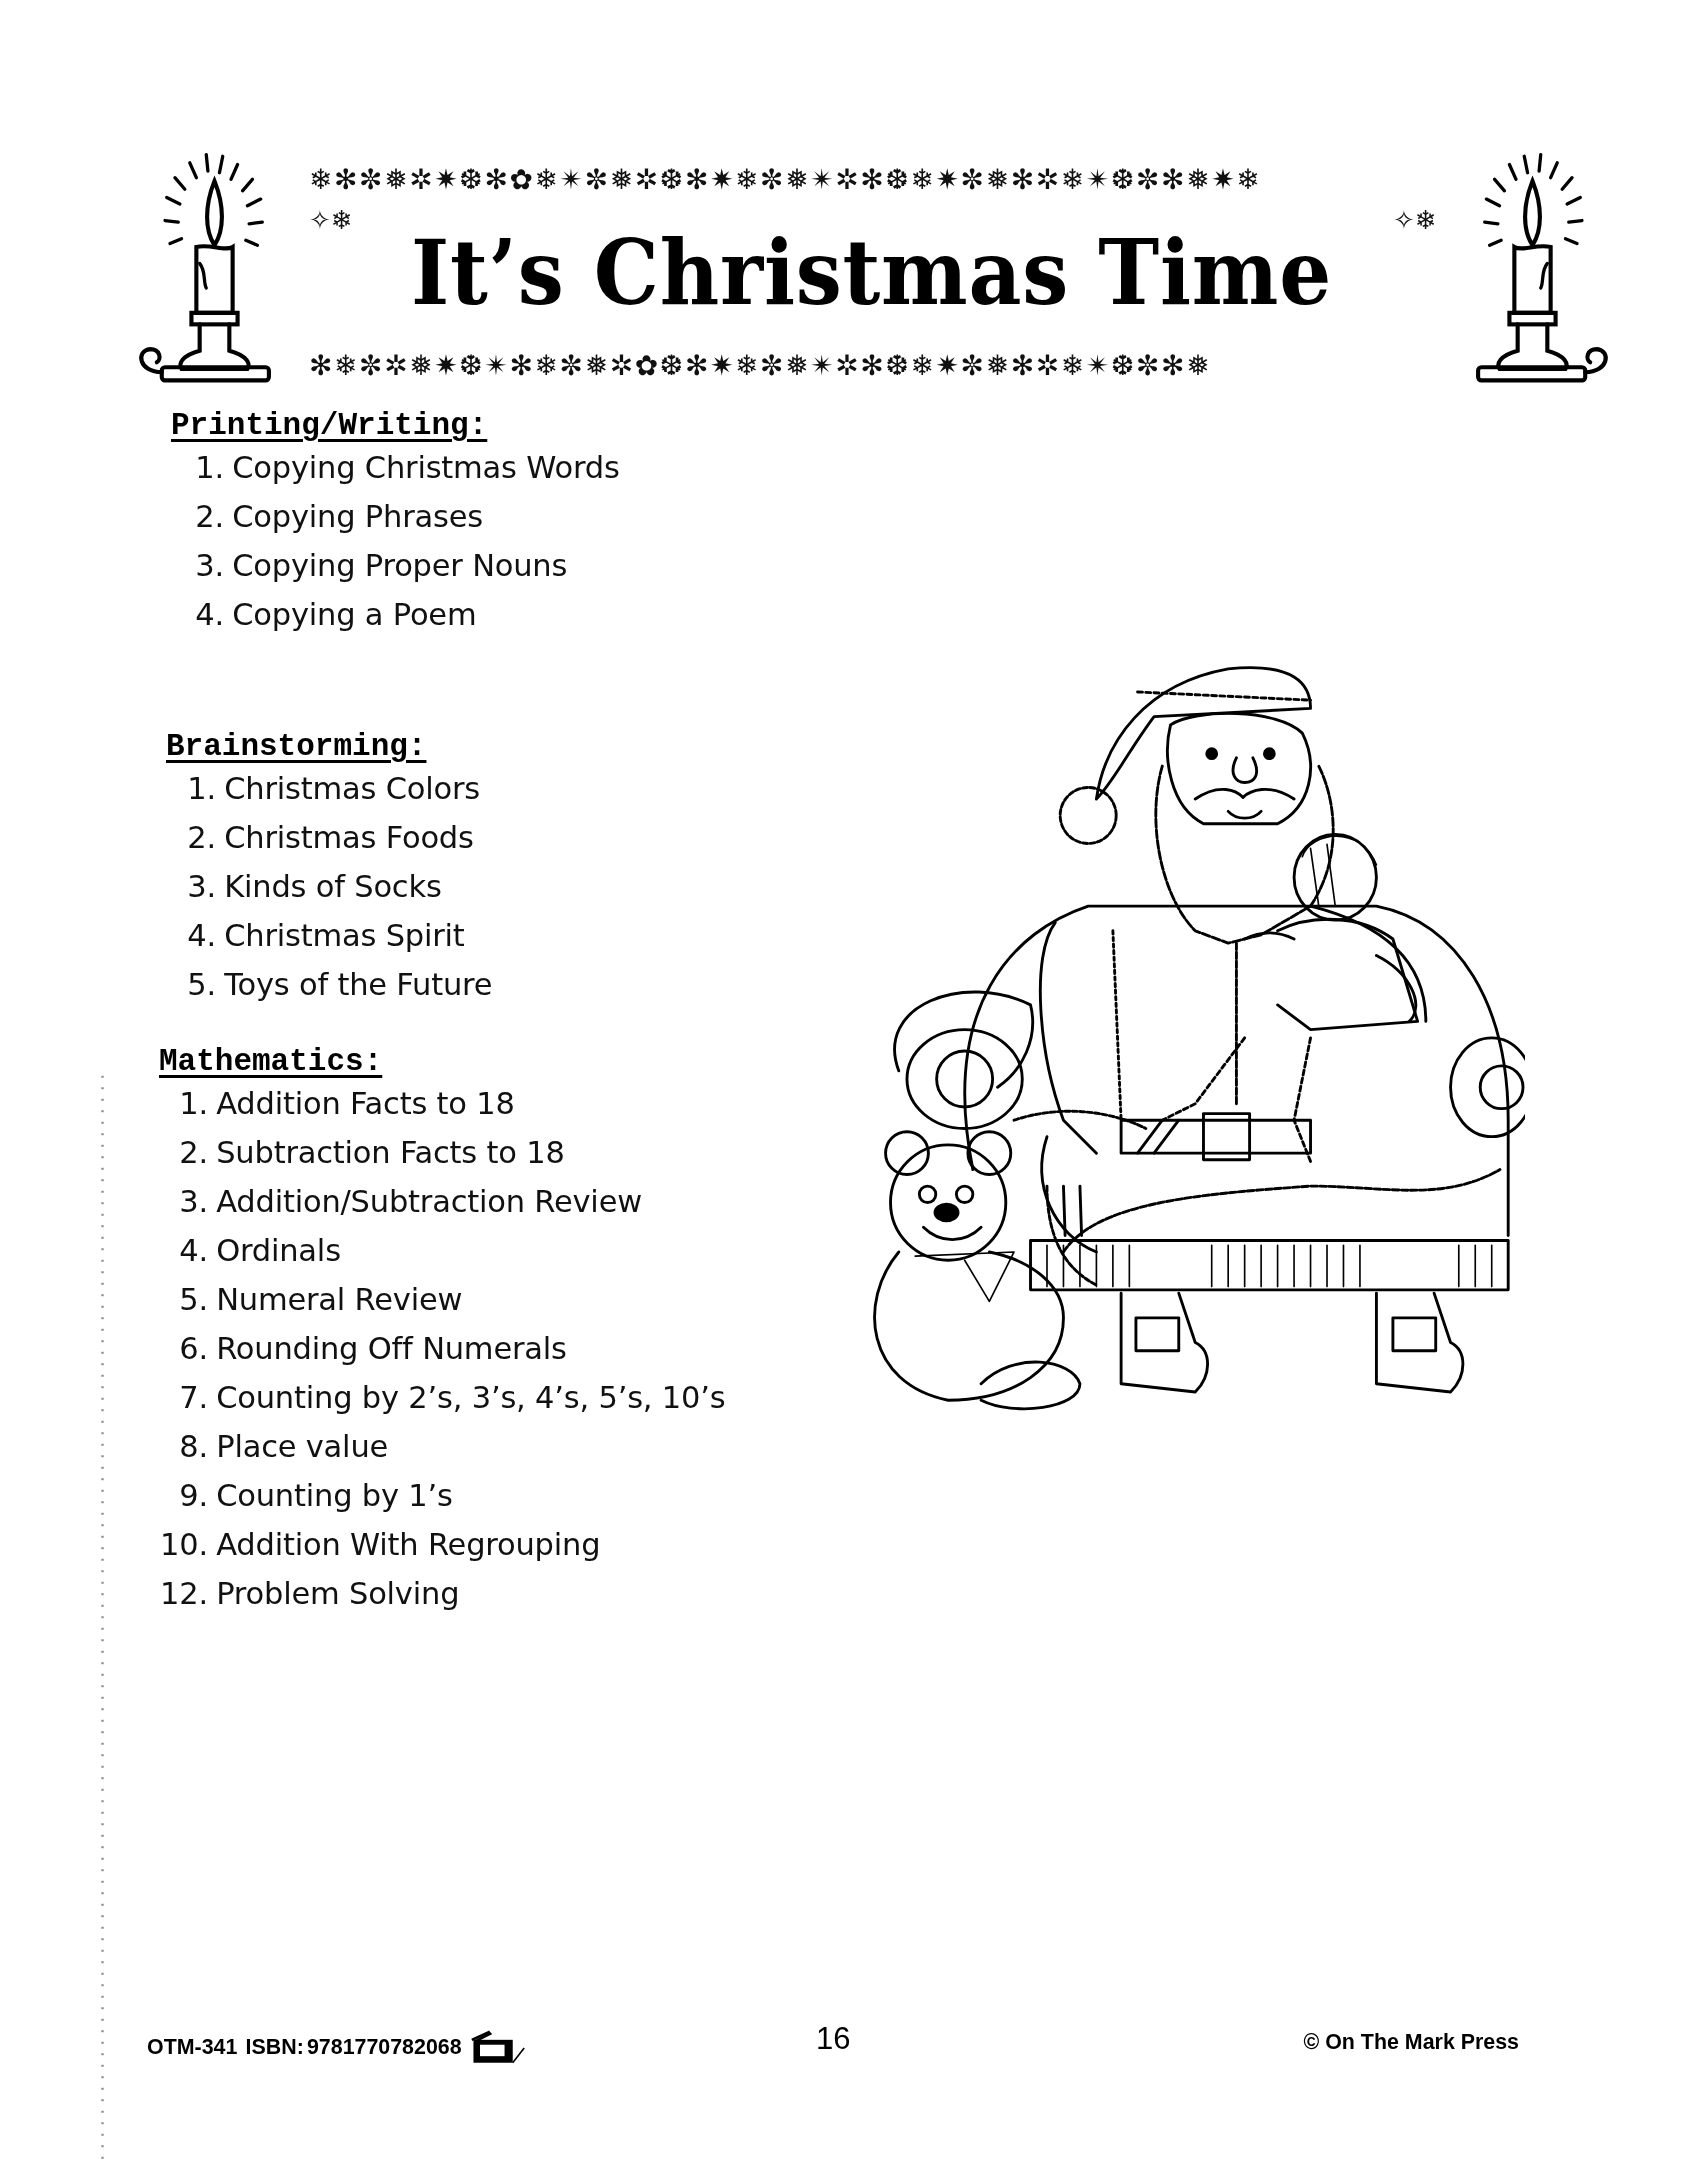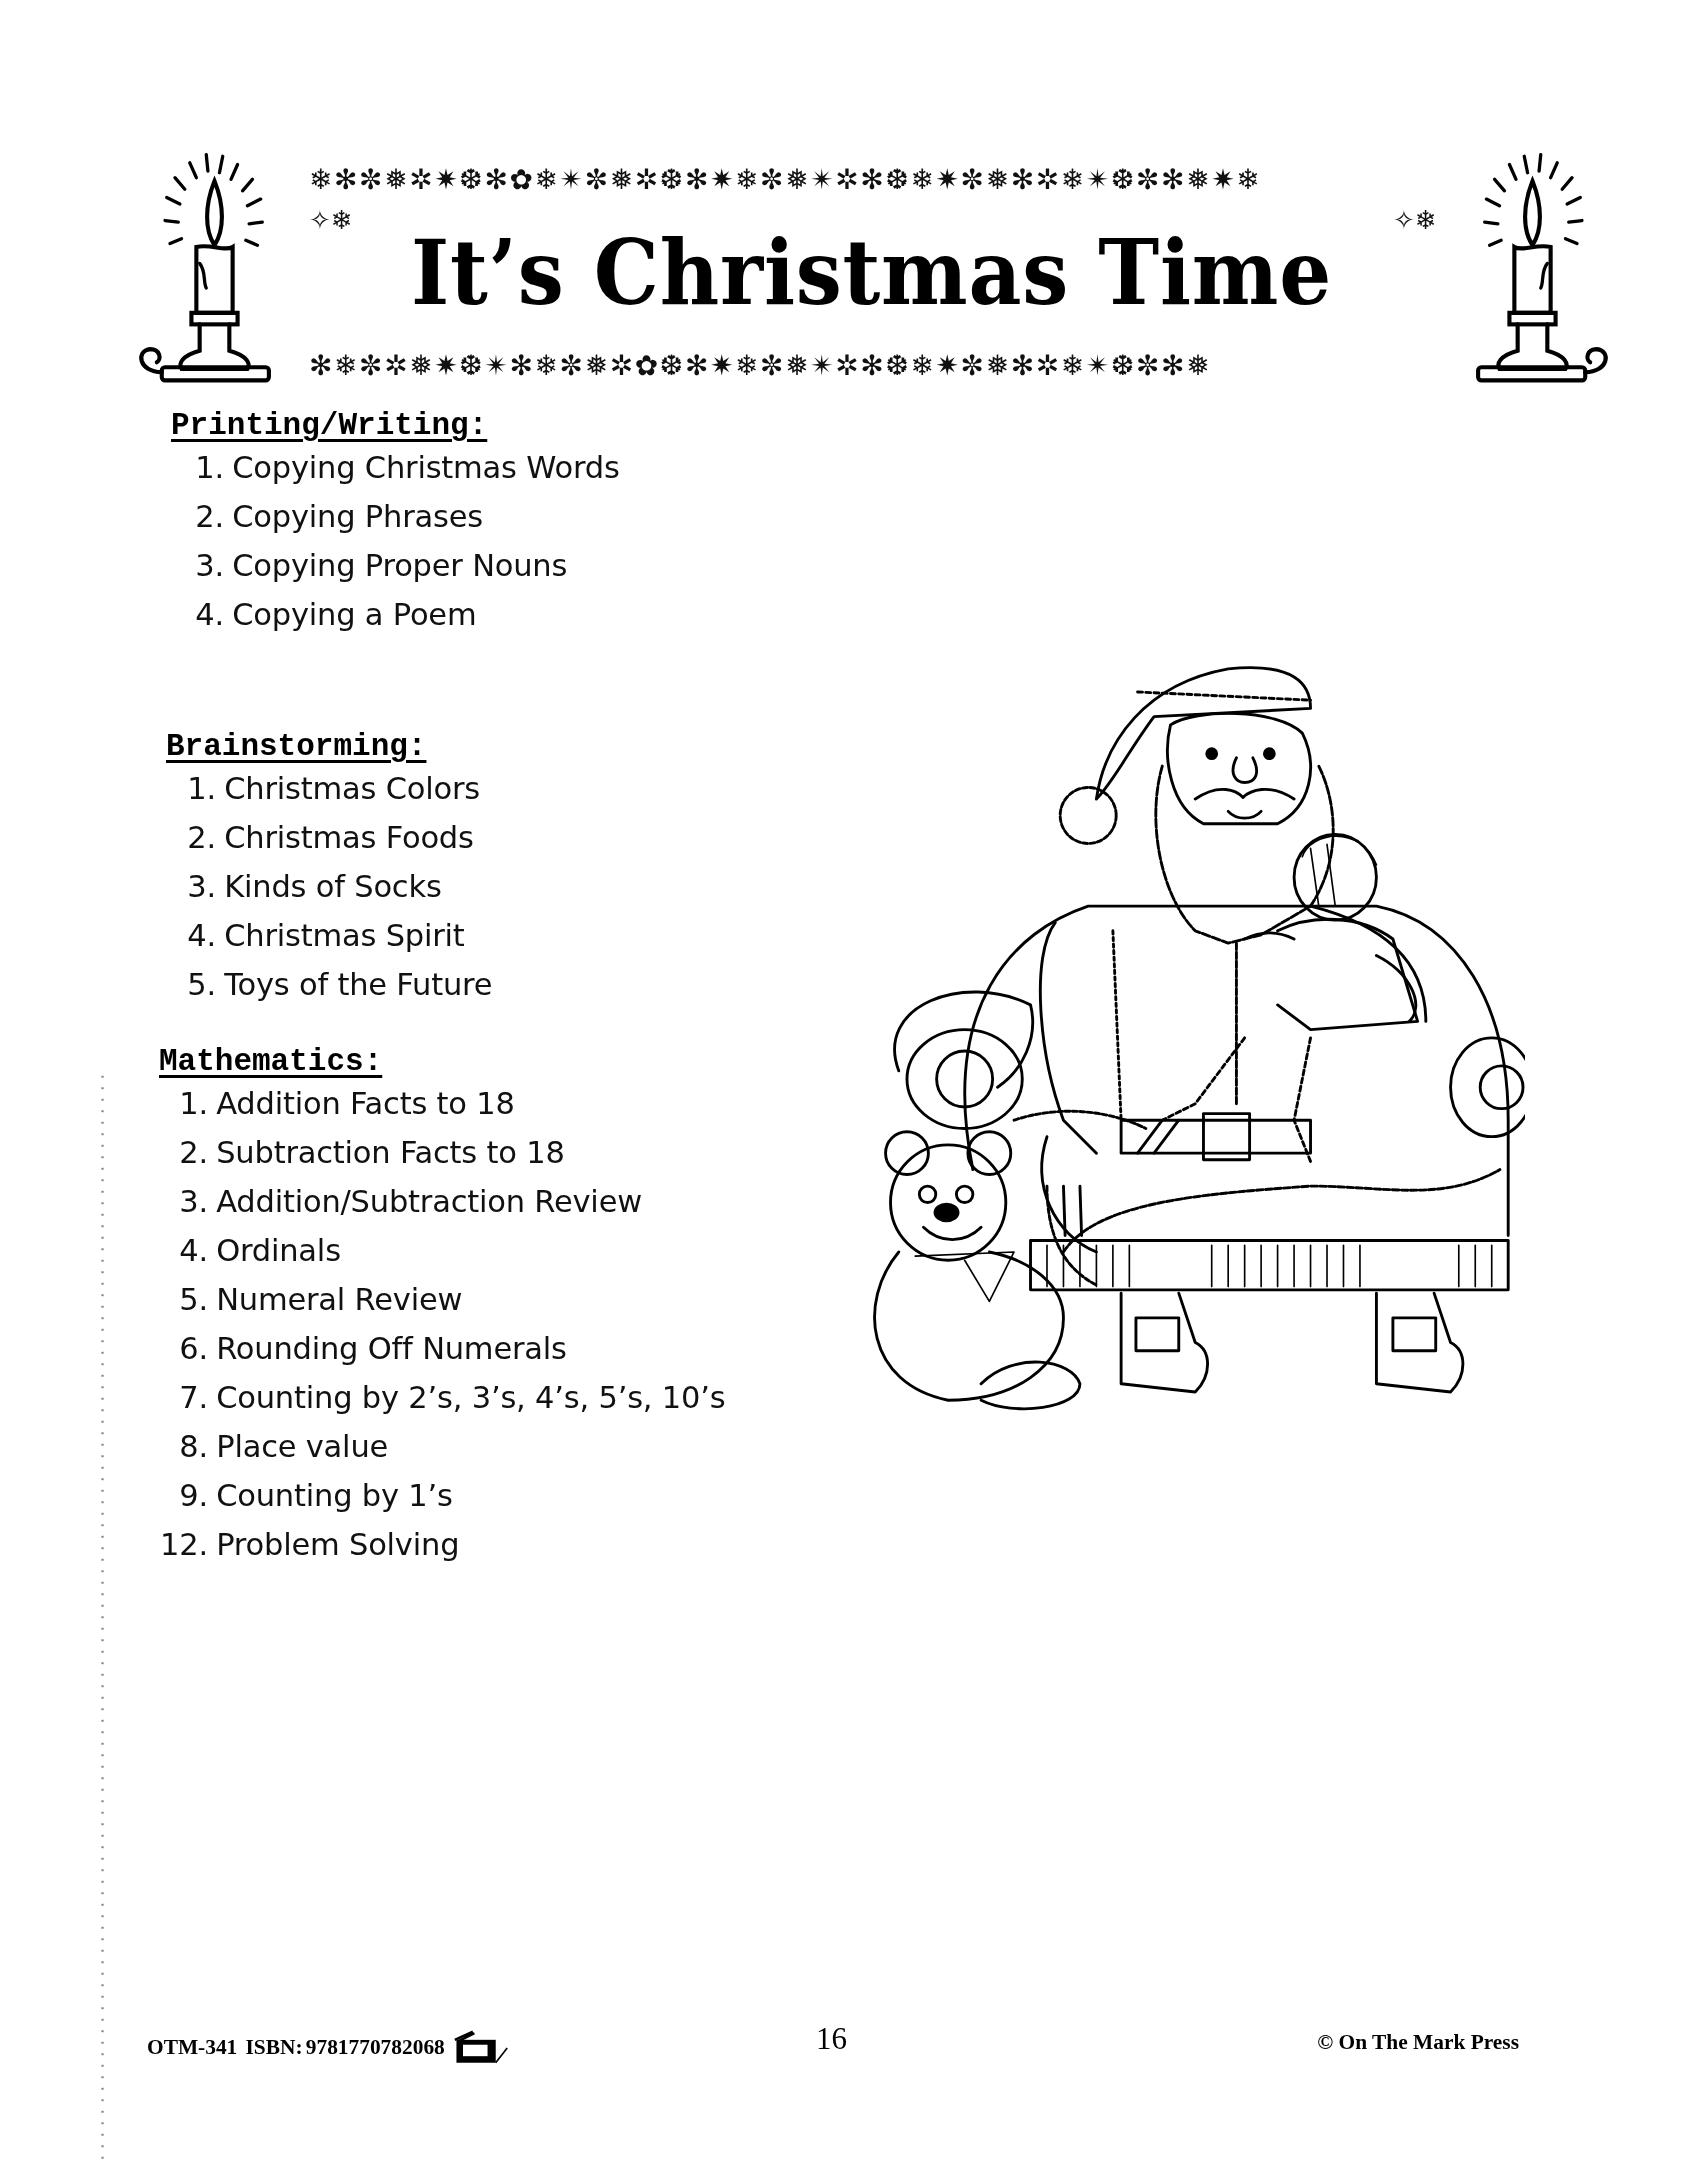--- a/index.html
+++ b/index.html
@@ -71,21 +71,21 @@
 
     #sec-math { left: 159px; top: 1044px; }
     #sec-math .item-list { margin-left: 0; }
     #sec-math .num { width: 49px; }
 
     
     .illustration { position: absolute; left: 849px; top: 659px; width: 676px; height: 873px; }
 
     
     .footer { position: absolute; left: 0; right: 0; top: 2018px; height: 49px;
-      font-family: Liberation Serif, serif; font-weight: bold; color: #000; }
+      font-family: Liberation Sans, sans-serif; font-weight: bold; color: #000; }
     .footer-left { position: absolute; left: 147px; top: 11.5px; font-size: 21.4px; display: flex; align-items: center; gap: 8.2px; white-space: nowrap; }
     .footer-center { position: absolute; left: 816px; top: 3.3px; font-size: 31px; font-weight: normal; }
     .footer-right { position: absolute; right: 168px; top: 11.5px; font-size: 21.4px; white-space: nowrap; }
     .copier-icon { width: 56px; height: 36px; display: inline-block; }
   </style>
 </head>
 <body>
 
 <div class="page">
 
@@ -235,20 +235,24 @@
         </li>
       <li class="item">
           <span class="num">8.</span>
           <span>Place value</span>
         </li>
       <li class="item">
           <span class="num">9.</span>
           <span>Counting by 1’s</span>
         </li>
       <li class="item">
+          <span class="num">10.</span>
+          <span>Addition With Regrouping</span>
+        </li>
+      <li class="item">
           <span class="num">12.</span>
           <span>Problem Solving</span>
         </li>
     </ol>
   </section>
 
   <svg class="illustration" viewBox="0 0 820 1060">
     <g stroke="#000" stroke-width="3.5" fill="none" stroke-linejoin="round" stroke-linecap="round">
 
       <path d="M150 620 C 110 420, 200 330, 290 300 L 640 300 C 740 320, 800 420, 800 560 L 800 700"></path>

